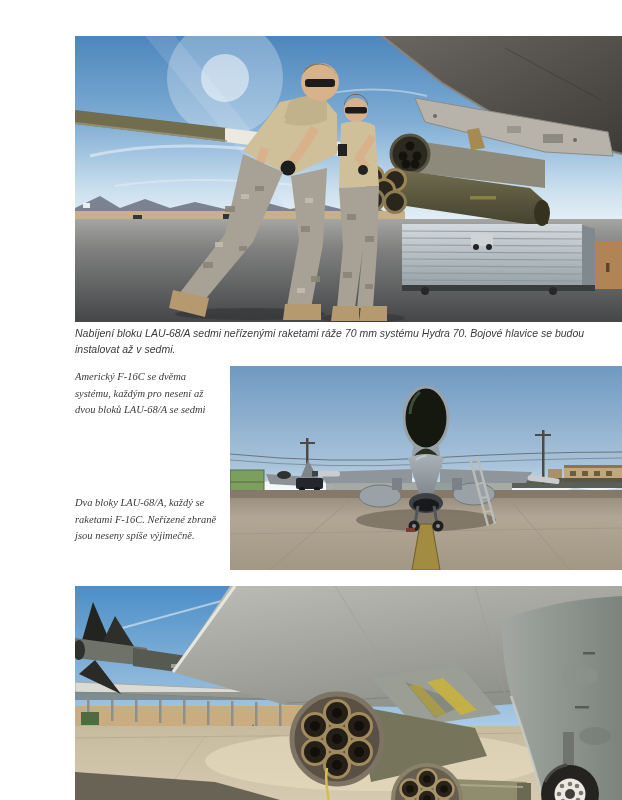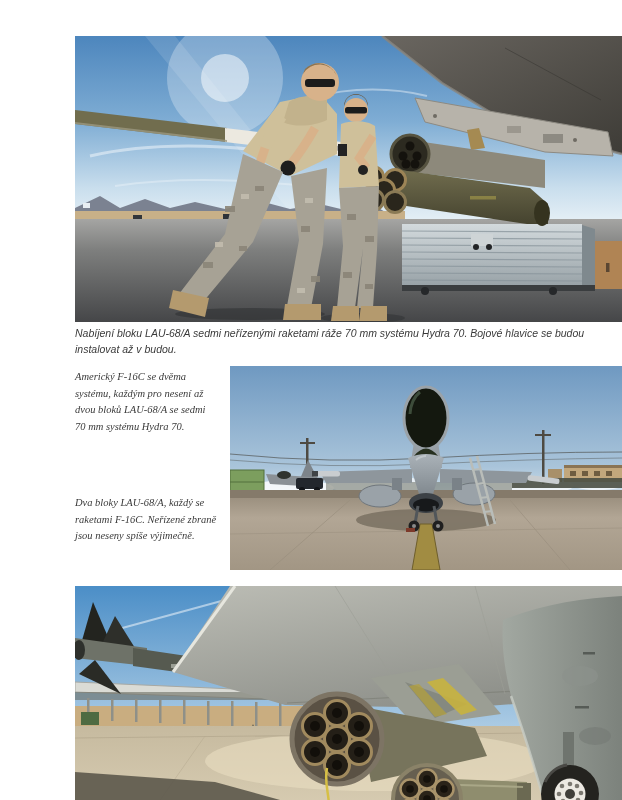--- a/index.html
+++ b/index.html
@@ -186,28 +186,27 @@
             <rect x="290" y="248" width="8" height="5"></rect>
         </g>
         <polygon points="258,270 284,270 284,285 256,285" fill="#b49a6e"></polygon>
         <polygon points="286,270 312,270 312,285 284,285" fill="#b49a6e"></polygon>
       </g>
     </svg>
   </figure>
 
   <div class="cap cap-top">
     <div>Nabíjení bloku LAU-68/A sedmi neřízenými raketami ráže 70 mm systému Hydra 70. Bojové hlavice se budou</div>
-    <div>instalovat až v budou.</div>
+    <div>instalovat až v sedmi.</div>
   </div>
 
   <div class="cap cap-side cap-side-1">
     <div>Americký F-16C se dvěma</div>
     <div>systému, každým pro nesení až</div>
     <div>dvou bloků LAU-68/A se sedmi</div>
-    <div>70 mm systému Hydra 70.</div>
   </div>
 
   <div class="cap cap-side cap-side-2">
     <div>Dva bloky LAU-68/A, každý se</div>
     <div>raketami F-16C. Neřízené zbraně</div>
     <div>jsou neseny spíše výjimečně.</div>
   </div>
 
   <figure class="photo" style="left:230px;top:330px;width:392px;height:204px;margin:0;" role="img" aria-label="Americký F-16C zepředu na stojánce s otevřeným překrytem kabiny, přídavnými nádržemi a bloky LAU-68/A">
     <svg viewBox="0 0 392 204" width="392" height="204">

